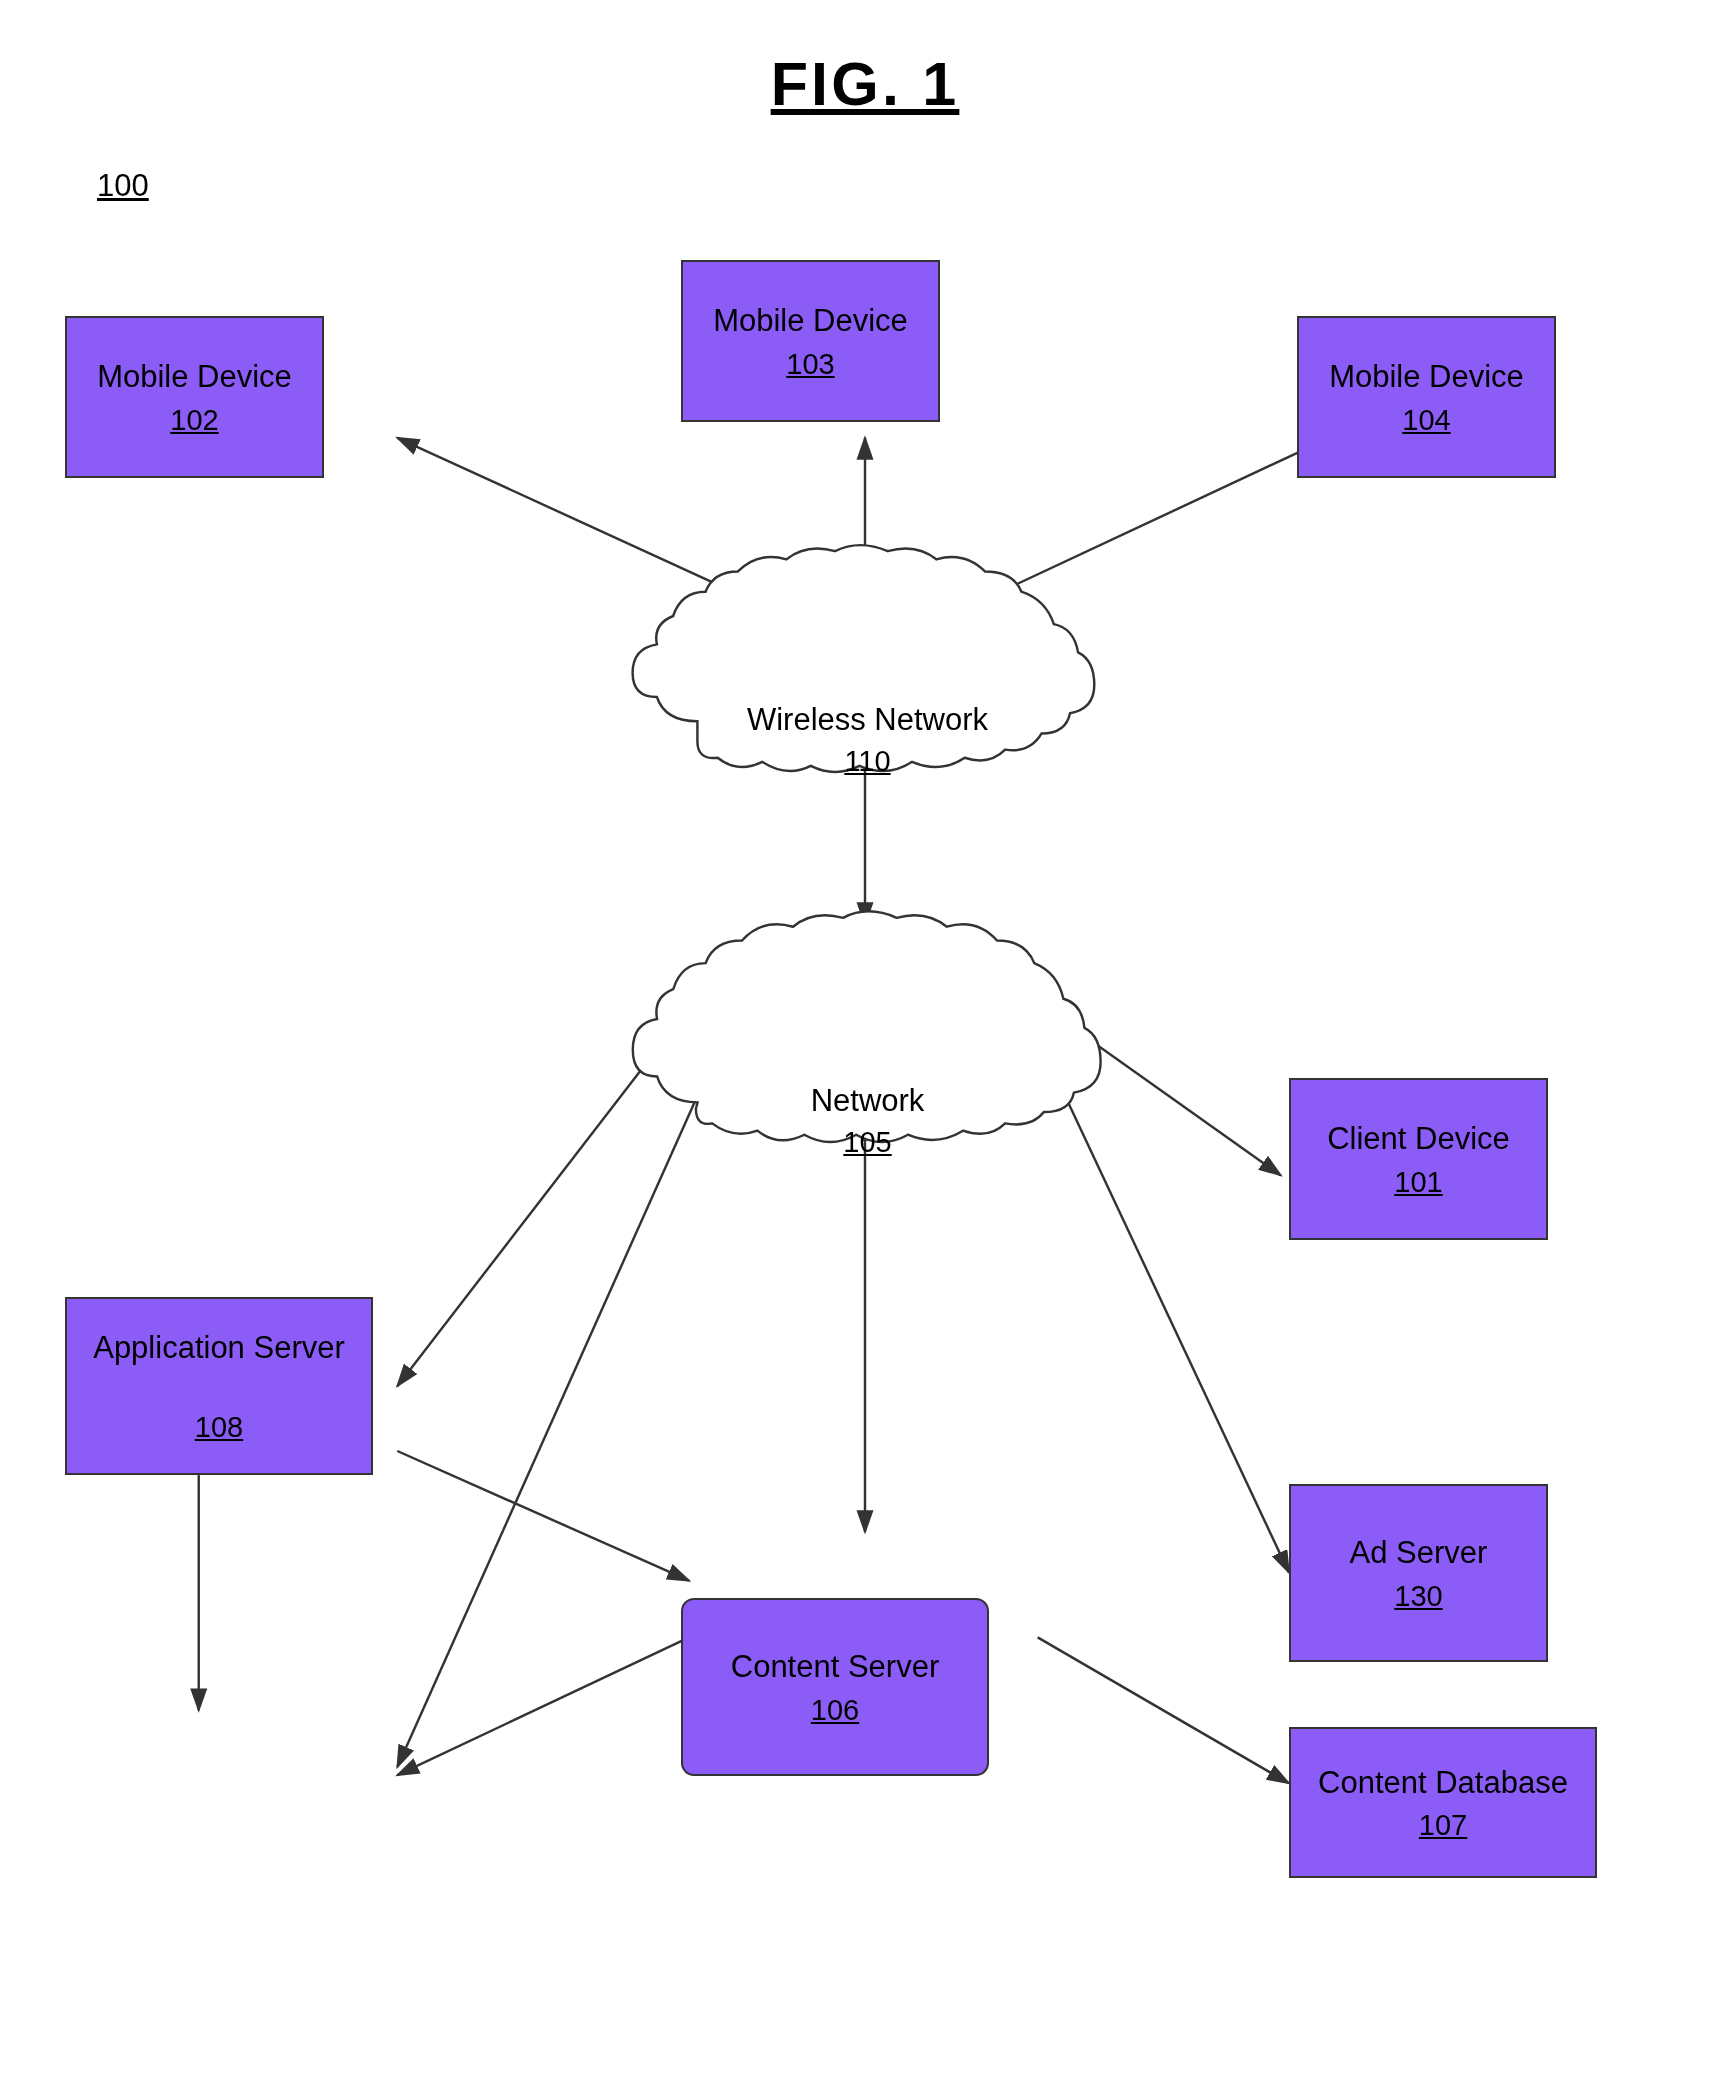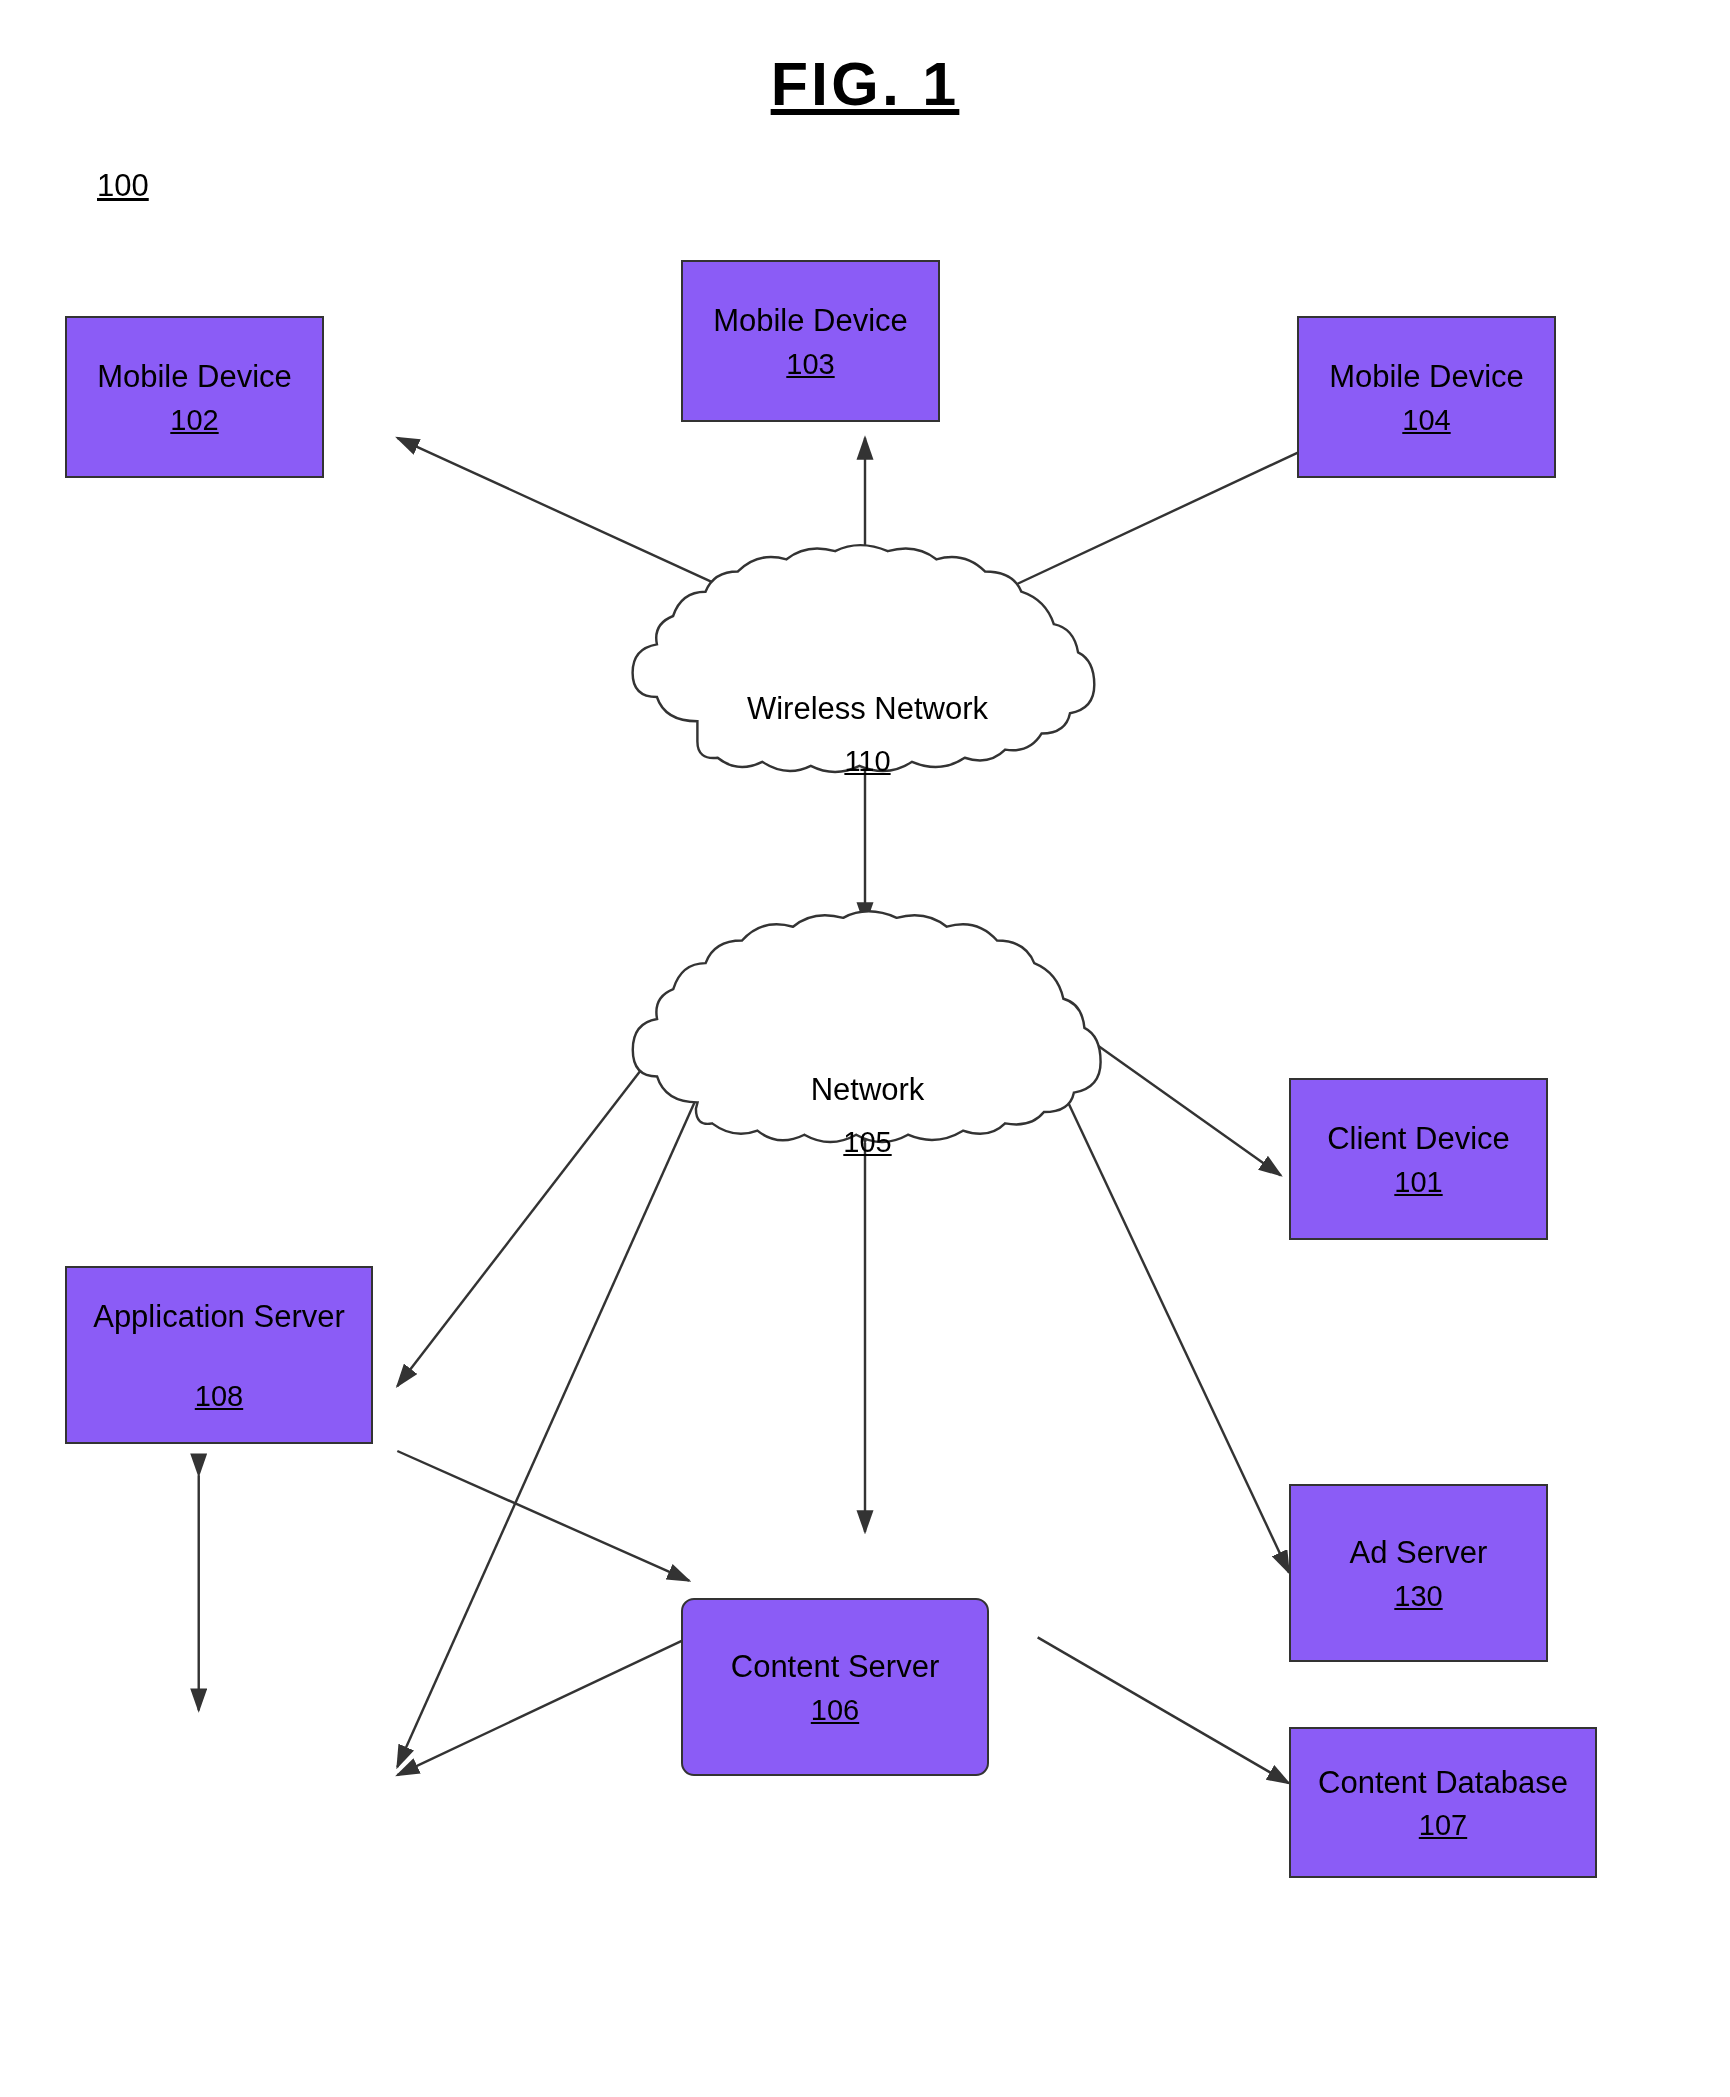--- a/index.html
+++ b/index.html
@@ -60,21 +60,21 @@
     }
     .cloud-text {
       position: relative;
       z-index: 2;
       text-align: center;
       font-size: 31px;
     }
     .cloud-id {
       font-size: 29px;
       text-decoration: underline;
-      margin-top: 18px;
+      margin-top: 7px;
     }
     .ref-label {
       position: absolute;
       font-size: 31px;
       text-decoration: underline;
     }
     svg.arrows {
       position: absolute;
       top: 0; left: 0;
       width: 100%;
@@ -166,21 +166,21 @@
   <div class="cloud" style="left:616px; top:754px; width:503px; height:259px;">
     <svg viewBox="0 0 620 320" width="503" height="259" xmlns="http://www.w3.org/2000/svg">
       <path d="M 100 250 Q 60 250 50 218 Q 20 218 20 185 Q 20 152 50 147 Q 45 120 70 110 Q 80 78 110 78 Q 120 50 155 50 Q 180 22 218 33 Q 243 12 280 22 Q 310 6 346 22 Q 382 12 408 33 Q 445 22 470 50 Q 505 50 516 78 Q 545 90 552 122 Q 575 128 578 158 Q 598 168 598 200 Q 598 232 565 238 Q 560 262 528 262 Q 512 282 480 276 Q 460 296 428 285 Q 395 305 360 290 Q 328 308 296 290 Q 264 308 232 290 Q 200 306 174 285 Q 145 296 118 276 Q 98 280 98 258 Z" fill="white" stroke="#333" stroke-width="3"></path>
     </svg>
     <div style="position:relative; z-index:2; text-align:center; margin-top:-32px;">
       <div class="cloud-text">Network</div>
       <div class="cloud-id">105</div>
     </div>
   </div>
 
-  <div class="box" style="left:65px; top:1120px; width:308px; height:178px;gap:36px;">
+  <div class="box" style="left:65px; top:1151px; width:308px; height:178px;gap:36px;">
     <span class="box-label">Application Server</span>
     <span class="box-id">108</span>
   </div>
 
   <div class="box" style="left:681px; top:1452px; width:308px; height:178px;border-radius:13px;">
     <span class="box-label">Content Server</span>
     <span class="box-id">106</span>
   </div>
 
   <div class="box" style="left:1289px; top:1338px; width:259px; height:178px;">

